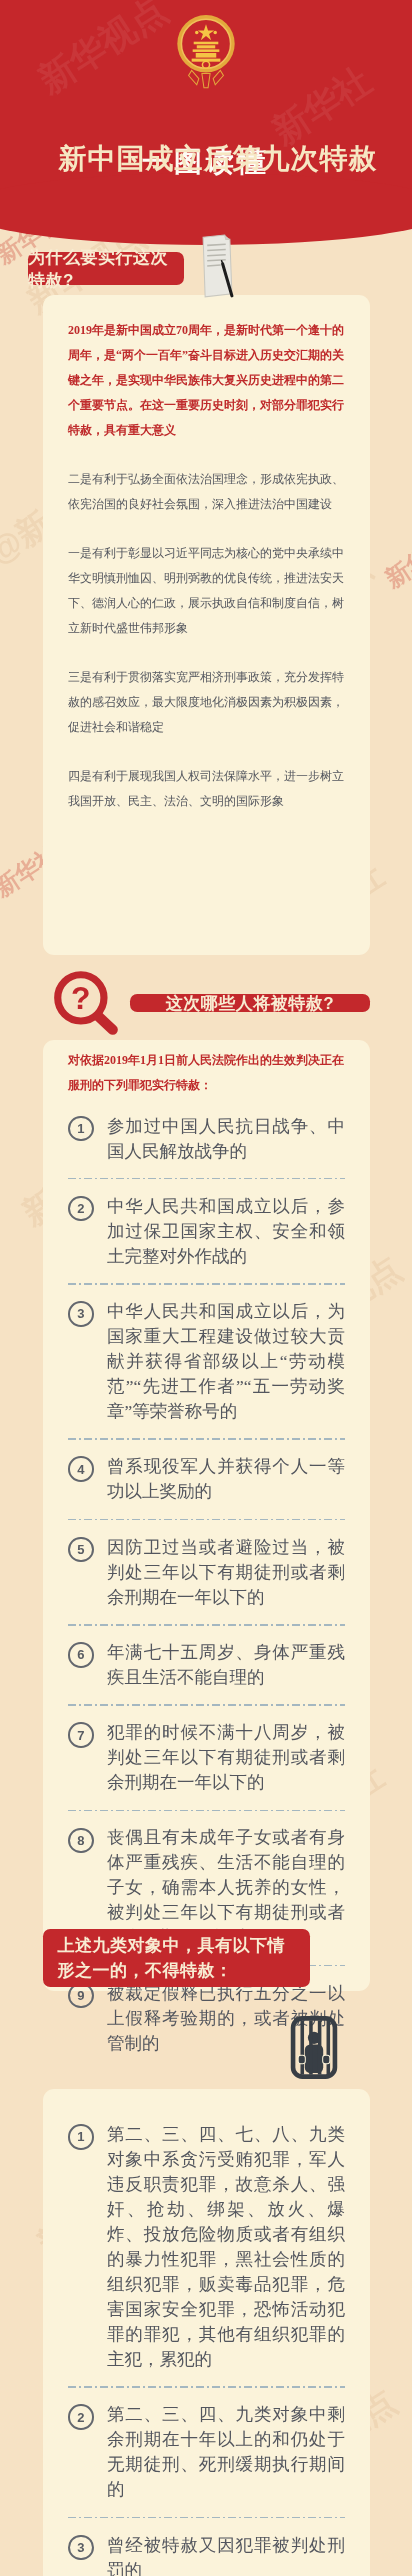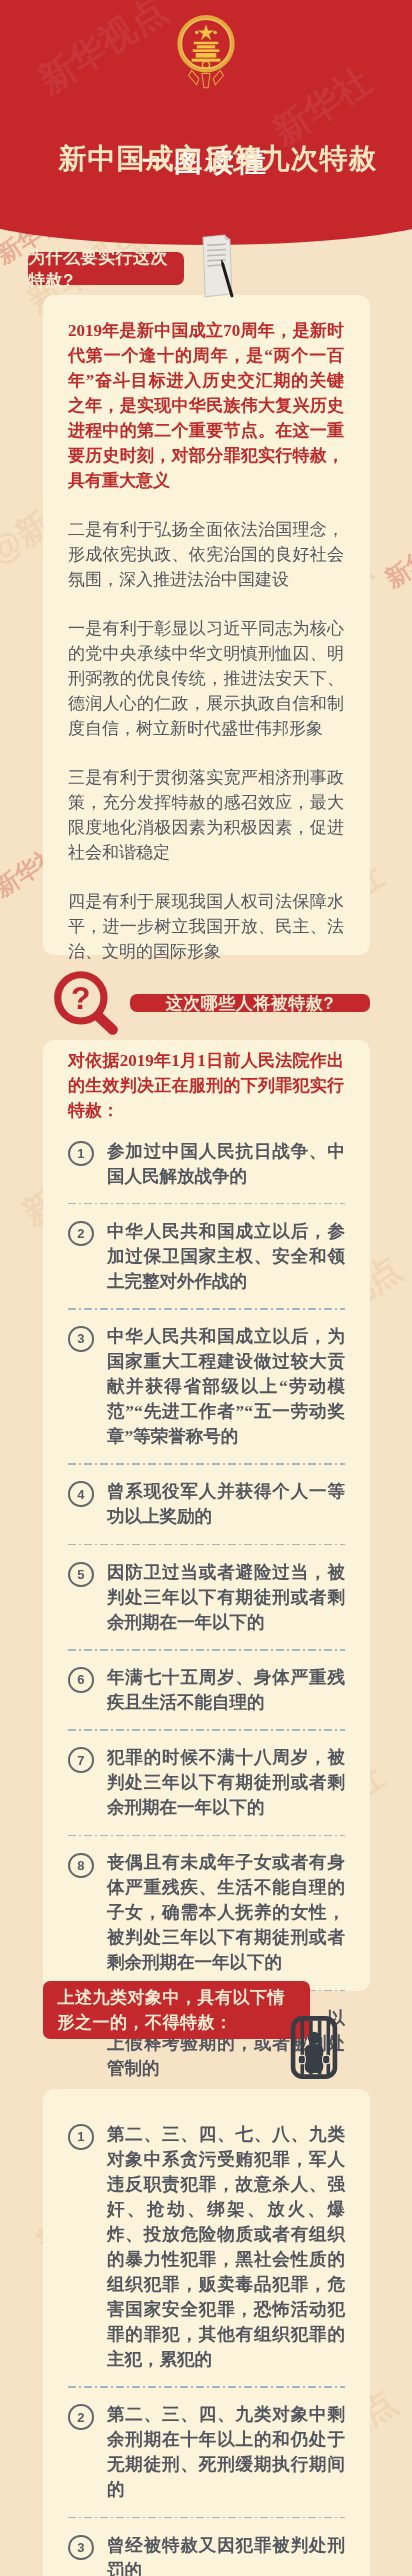--- a/index.html
+++ b/index.html
@@ -23,28 +23,28 @@
           font-size:28px;font-weight:900;color:#f6e7c3;letter-spacing:1px;}
   
   .banner{position:absolute;background:#c3282c;border-radius:7.2px;z-index:3;
           display:flex;align-items:center;justify-content:center;
           color:#f8ecd2;font-weight:900;font-size:17px;letter-spacing:0.5px;}
   .banner.left-align{justify-content:flex-start;text-align:left;line-height:1.5;padding:0 14.4px;}
   
   .card{position:absolute;left:43px;width:327px;background:#fbf3da;border-radius:11.3px;z-index:2;
         box-sizing:border-box;padding:23px 25px 0 25px;
         font-family:"Liberation Serif","DejaVu Serif",serif;}
-  .card p{margin:0 1px 24px 0;font-size:17px;line-height:25px;color:#53565e;text-align:justify;}
+  .card p{margin:0 1px 24px 0;font-size:12px;line-height:25px;color:#53565e;text-align:justify;}
   .card p.red-lead{color:#bf2a2b;font-weight:bold;}
   .item{display:flex;gap:13.4px;margin:12.4px 0;}
   .num-circle{flex:0 0 auto;width:21.6px;height:21.6px;margin-top:2.1px;border:2.1px solid #63676e;
               border-radius:50%;display:flex;align-items:center;justify-content:center;
               color:#585c63;font-weight:bold;font-size:13px;
               font-family:"Liberation Sans",sans-serif;}
-  .item-text{flex:1;font-size:17.5px;line-height:25px;color:#53565e;text-align:justify;font-weight:bold;}
+  .item-text{flex:1;font-size:17.5px;line-height:25px;color:#53565e;text-align:justify;}
   .divider{height:1.5px;margin:14.4px 0;opacity:.75;
      background-image:repeating-linear-gradient(90deg,#87a3b8 0 8.2px,transparent 8.2px 11.3px,#87a3b8 11.3px 13px,transparent 13px 16px);}
   .icon-abs{position:absolute;z-index:3;}
 </style>
 </head>
 <body>
 
 <div class="page">
 
   <div class="wm-layer">
@@ -168,21 +168,21 @@
       <span class="num-circle">8</span>
       <span class="item-text">丧偶且有未成年子女或者有身体严重残疾、生活不能自理的子女，确需本人抚养的女性，被判处三年以下有期徒刑或者剩余刑期在一年以下的</span>
     </div>
     <div class="divider"></div>
     <div class="item">
       <span class="num-circle">9</span>
       <span class="item-text">被裁定假释已执行五分之一以上假释考验期的，或者被判处管制的</span>
     </div>
   </div>
 
-  <div class="banner left-align" style="left:43px;top:1981px;width:238px;height:58px">上述九类对象中，具有以下情形之一的，不得特赦：</div>
+  <div class="banner left-align" style="left:43px;top:1929px;width:238px;height:58px">上述九类对象中，具有以下情形之一的，不得特赦：</div>
   <div class="icon-abs" style="left:290px;top:2015px">
     <svg width="48" height="65" viewBox="0 0 94 126">
       <rect x="6" y="6" width="82" height="114" rx="18" fill="none" stroke="#383e45" stroke-width="9"></rect>
       <circle cx="47" cy="44" r="12" fill="#383e45"></circle>
       <rect x="29" y="57" width="36" height="56" rx="11" fill="#383e45"></rect>
       <line x1="24" y1="10" x2="24" y2="116" stroke="#383e45" stroke-width="7"></line>
       <line x1="41" y1="10" x2="41" y2="116" stroke="#383e45" stroke-width="7"></line>
       <line x1="58" y1="10" x2="58" y2="116" stroke="#383e45" stroke-width="7"></line>
       <line x1="75" y1="10" x2="75" y2="116" stroke="#383e45" stroke-width="7"></line>
       <rect x="16" y="78" width="14" height="17" rx="5" fill="#383e45" stroke="#fbf3da" stroke-width="2"></rect>

